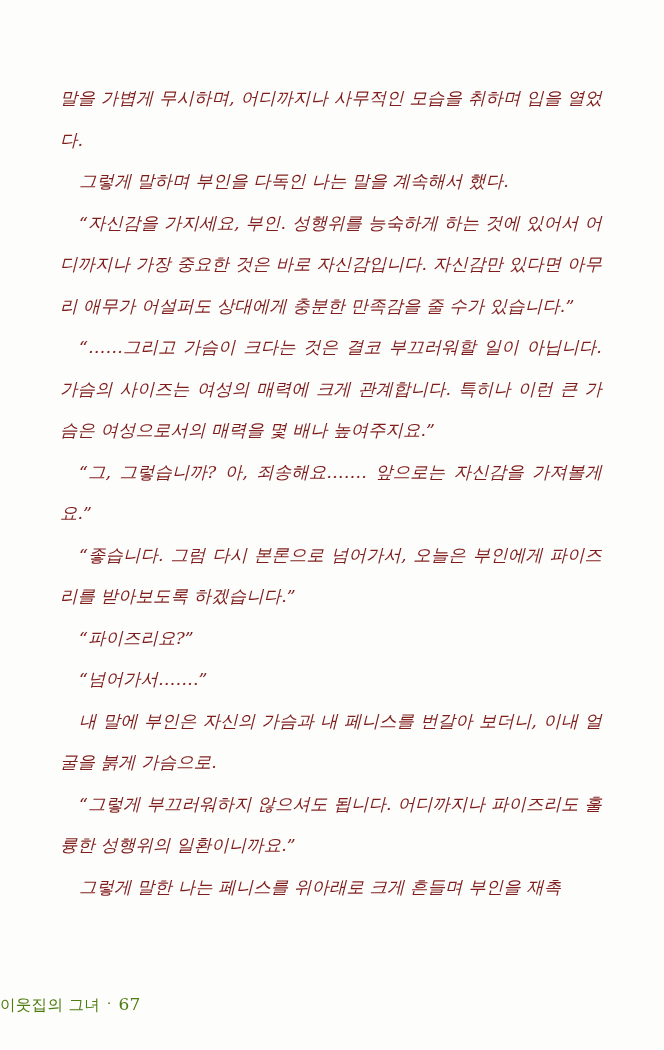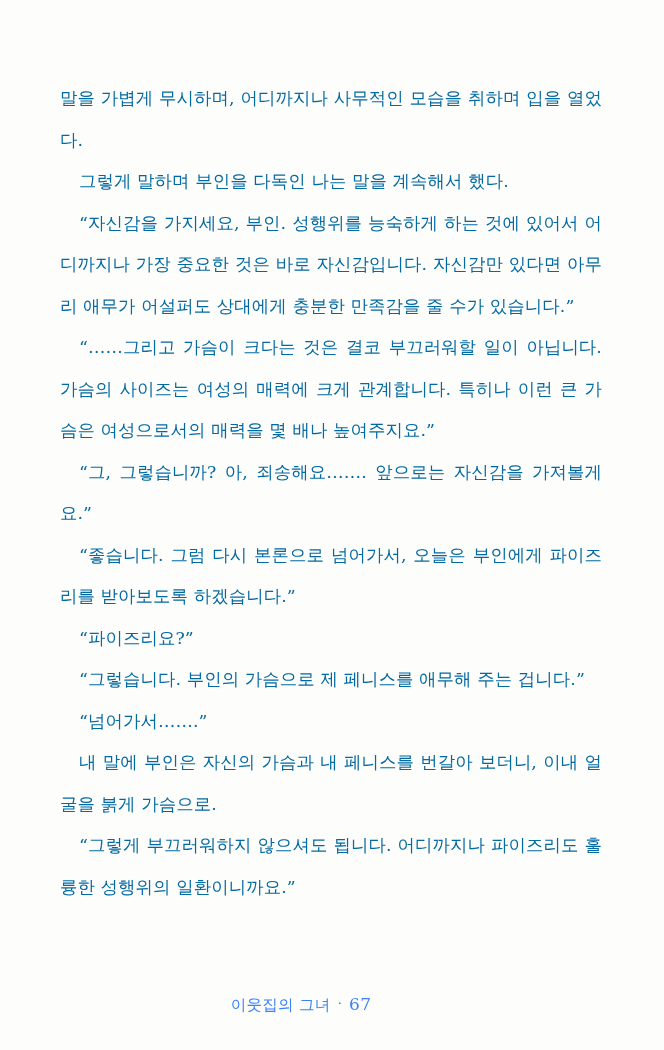--- a/index.html
+++ b/index.html
@@ -21,40 +21,41 @@
     box-sizing: border-box;
     padding: 78px 62px 0 60px;
     background: #fdfdfb;
   }
   .body-text {
     font-size: 17.4px;
     line-height: 41.5px;
     text-align: justify;
     text-justify: inter-character;
     letter-spacing: 0.1px;
-    color: #0369a1;
+    color: #7f1d1d;
+    font-style: italic;
   }
   .para {
     margin: 0;
     text-indent: 0;
     text-align: justify;
     text-justify: inter-character;
     word-break: break-all;
   }
   .para.indent {
     text-indent: 19px;
   }
   .footer {
     position: absolute;
     left: 0;
     right: 62px;
     bottom: 34px;
-    text-align: center;
+    text-align: left;
     font-size: 15.5px;
-    color: #3b82f6;
+    color: #4d7c0f;
     letter-spacing: 0.3px;
   }
   .footer .dot {
     margin: 0 7px;
     font-size: 13px;
     position: relative;
     top: -2px;
   }
   .footer .pgnum {
     font-family: "DejaVu Serif", "Liberation Serif", serif;
@@ -67,23 +68,23 @@
 <div class="page">
 
   <div class="body-text">
     <p class="para">말을 가볍게 무시하며, 어디까지나 사무적인 모습을 취하며 입을 열었다.</p>
     <p class="para indent">그렇게 말하며 부인을 다독인 나는 말을 계속해서 했다.</p>
     <p class="para indent">“자신감을 가지세요, 부인. 성행위를 능숙하게 하는 것에 있어서 어디까지나 가장 중요한 것은 바로 자신감입니다. 자신감만 있다면 아무리 애무가 어설퍼도 상대에게 충분한 만족감을 줄 수가 있습니다.”</p>
     <p class="para indent">“……그리고 가슴이 크다는 것은 결코 부끄러워할 일이 아닙니다. 가슴의 사이즈는 여성의 매력에 크게 관계합니다. 특히나 이런 큰 가슴은 여성으로서의 매력을 몇 배나 높여주지요.”</p>
     <p class="para indent">“그, 그렇습니까? 아, 죄송해요……. 앞으로는 자신감을 가져볼게요.”</p>
     <p class="para indent">“좋습니다. 그럼 다시 본론으로 넘어가서, 오늘은 부인에게 파이즈리를 받아보도록 하겠습니다.”</p>
     <p class="para indent">“파이즈리요?”</p>
-    <p class="para indent">“그렇습니다. 부인의 가슴으로 제 페니스를 애무해 주는 겁니다.”</p>
     <p class="para indent">“넘어가서…….”</p>
     <p class="para indent">내 말에 부인은 자신의 가슴과 내 페니스를 번갈아 보더니, 이내 얼굴을 붉게 가슴으로.</p>
     <p class="para indent">“그렇게 부끄러워하지 않으셔도 됩니다. 어디까지나 파이즈리도 훌륭한 성행위의 일환이니까요.”</p>
+    <p class="para indent">그렇게 말한 나는 페니스를 위아래로 크게 흔들며 부인을 재촉</p>
   </div>
 
   <div class="footer">
     <span>이웃집의 그녀</span><span class="dot">·</span><span class="pgnum">67</span>
   </div>
 
 </div>
 
 </body></html>

